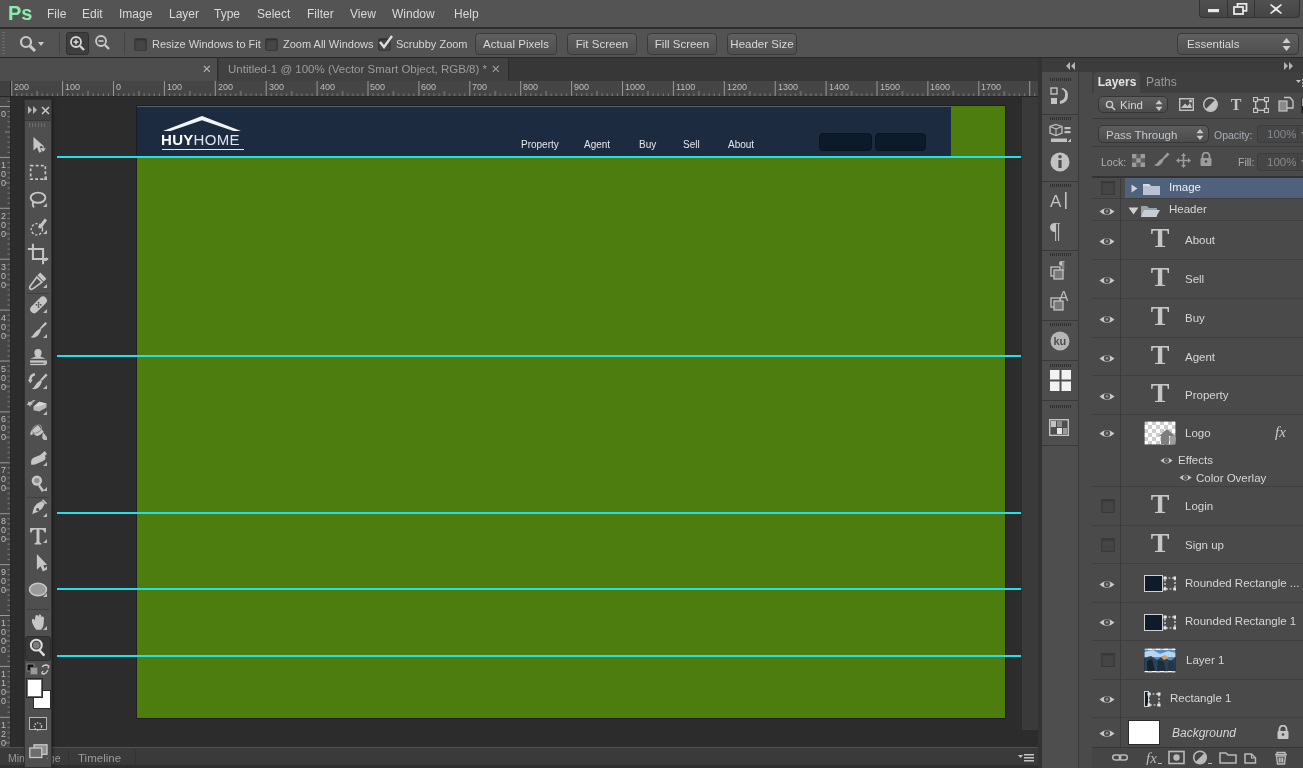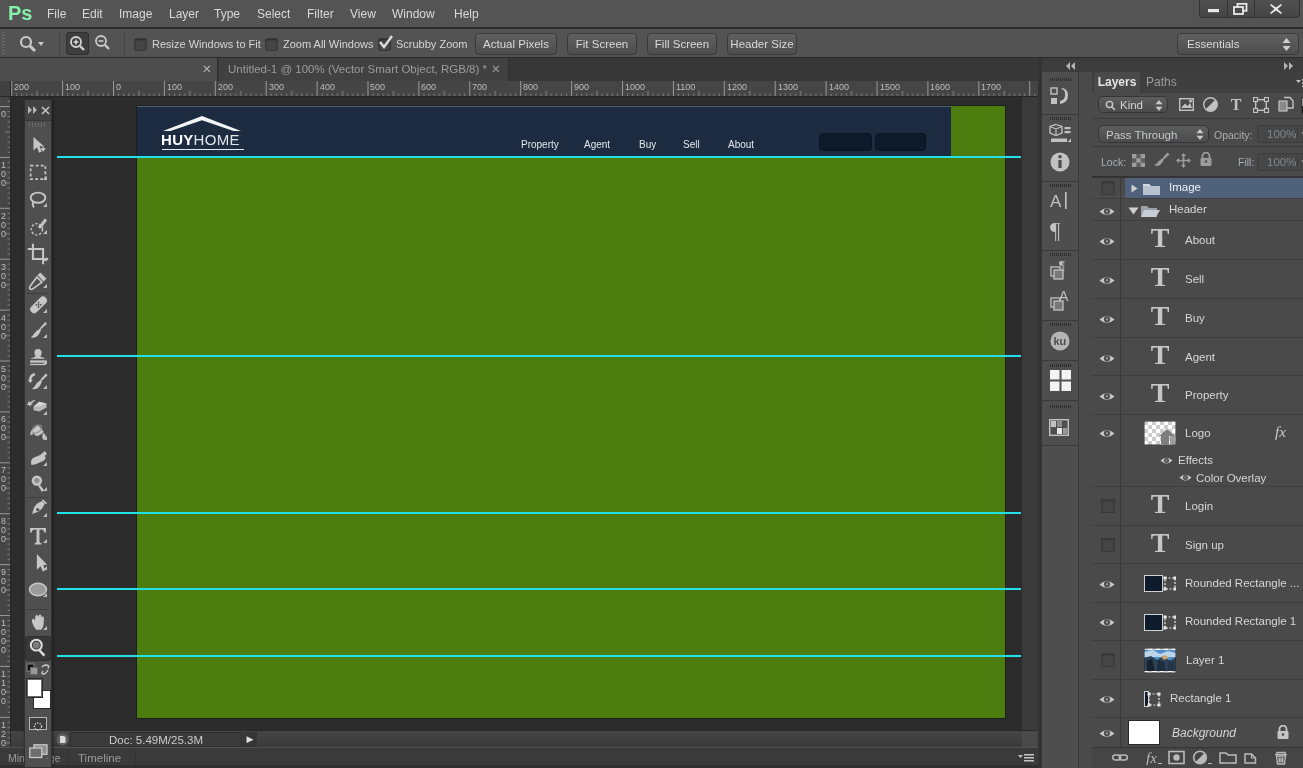--- a/index.html
+++ b/index.html
@@ -278,29 +278,20 @@
       </div>
     </div>
     <div id="canvscroll"></div>
     <div class="guide" style="top:59px"></div>
     <div class="guide" style="top:258px"></div>
     <div class="guide" style="top:415px"></div>
     <div class="guide" style="top:491px"></div>
     <div class="guide" style="top:558px"></div>
   </div>
 
-  <div id="statusbar">
-    <div style="position:absolute; left:59px; top:1px; width:172px; height:15px; background:#3a3a3a; border:1px solid #2f2f2f; color:#cccccc; font-size:11.5px; text-align:center; line-height:14px;">Doc: 5.49M/25.3M</div>
-    <div style="position:absolute; left:232px; top:1px; width:14px; height:15px; background:#363636; color:#e0e0e0; font-size:9px; text-align:center; line-height:15px;">▶</div>
-    <svg style="position:absolute; left:45px; top:2px" width="13" height="13" viewBox="0 0 13 13">
-      <circle cx="6.5" cy="6.5" r="6" fill="#5f5f5f"></circle>
-      <path d="M4 3 L8 3 L9.5 4.5 L9.5 10 L4 10 Z" fill="#d9d9d9"></path>
-    </svg>
-    <div style="position:absolute; left:1011px; top:0px; width:16px; height:17px; background:#4a4a4a;"></div>
-  </div>
 
   <div id="timeline">
     <span style="position:absolute; left:8px; top:4px; font-size:10.5px; color:#9a9a9a;">Mini Bridge</span>
     <span style="position:absolute; left:78px; top:4px; font-size:11.5px; color:#9a9a9a;">Timeline</span>
     <div style="position:absolute; left:68px; top:2px; width:1px; height:16px; background:#333;"></div>
     <div style="position:absolute; left:135px; top:2px; width:1px; height:16px; background:#333;"></div>
     <svg style="position:absolute; left:1018px; top:6px" width="16" height="9" viewBox="0 0 16 9">
       <path d="M0 1 L5 1 L2.5 4 Z" fill="#c5c5c5"></path>
       <rect x="6" y="0" width="10" height="1.5" fill="#c5c5c5"></rect>
       <rect x="6" y="3" width="10" height="1.5" fill="#c5c5c5"></rect>

